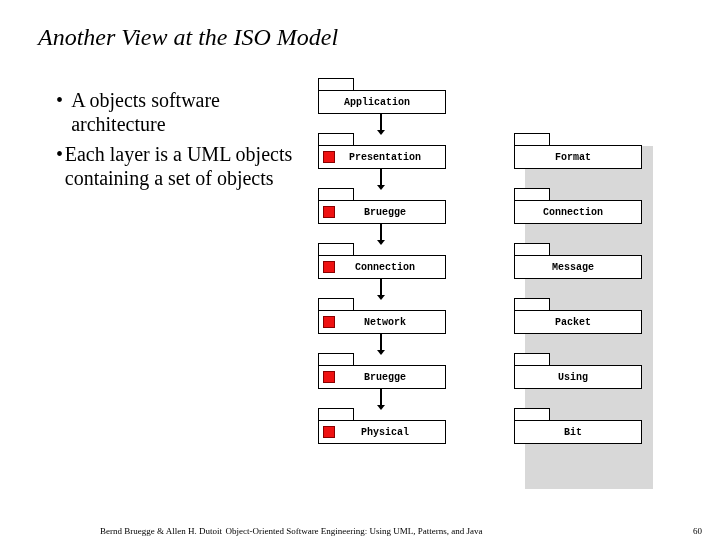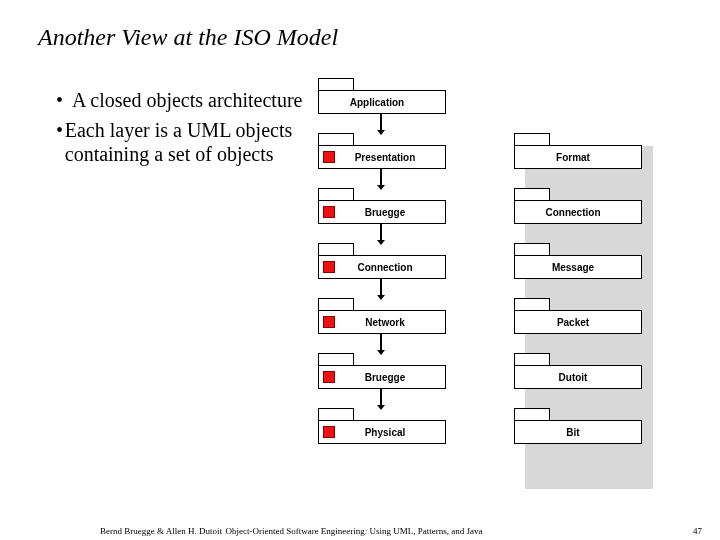--- a/index.html
+++ b/index.html
@@ -82,21 +82,21 @@
     width: 10px;
     height: 10px;
     background: #e11;
     border: 1px solid #800;
     margin-left: 4px;
     flex: 0 0 auto;
   }
   .label {
     flex: 1;
     text-align: center;
-    font-family: Liberation Sans, sans-serif;
+    font-family: Liberation Mono, monospace;
     font-weight: bold;
     font-size: 10px;
     padding-right: 10px;
     white-space: nowrap;
   }
   .arrow {
     position: absolute;
     left: 62px;
     width: 2px;
     background: #000;
@@ -126,21 +126,21 @@
   .footer .r { position: absolute; right: 18px; }
 </style>
 </head>
 <body>
 
 <div class="title">Another View at the ISO Model</div>
 
 <div class="bullets" id="bullets">
     <div class="bullet">
       <div class="dot">•</div>
-      <div class="txt">A closed objects architecture</div>
+      <div class="txt">A objects software architecture</div>
     </div>
     <div class="bullet">
       <div class="dot">•</div>
       <div class="txt">Each layer is a UML objects containing a set of objects</div>
     </div>
   </div>
 
 <div class="diagram" id="diagram">
     <div class="shadow-col" style="left: 207px;"></div>
     <div class="pkg" style="left: 196px; top: 55px;">
@@ -163,21 +163,21 @@
     </div>
     <div class="pkg" style="left: 196px; top: 220px;">
       <div class="tab"></div>
       <div class="body">
         <div class="label">Packet</div>
       </div>
     </div>
     <div class="pkg" style="left: 196px; top: 275px;">
       <div class="tab"></div>
       <div class="body">
-        <div class="label">Dutoit</div>
+        <div class="label">Using</div>
       </div>
     </div>
     <div class="pkg" style="left: 196px; top: 330px;">
       <div class="tab"></div>
       <div class="body">
         <div class="label">Bit</div>
       </div>
     </div>
     <div class="arrow" style="top: 35px; height: 18px;"></div>
     <div class="arrow" style="top: 90px; height: 18px;"></div>
@@ -231,14 +231,14 @@
       <div class="body">
         <div class="redsq"></div>
         <div class="label">Physical</div>
       </div>
     </div>
   </div>
 
 <div class="footer">
   <span class="l">Bernd Bruegge &amp; Allen H. Dutoit</span>
   <span class="c">Object-Oriented Software Engineering: Using UML, Patterns, and Java</span>
-  <span class="r">47</span>
+  <span class="r">60</span>
 </div>
 
 </body></html>

